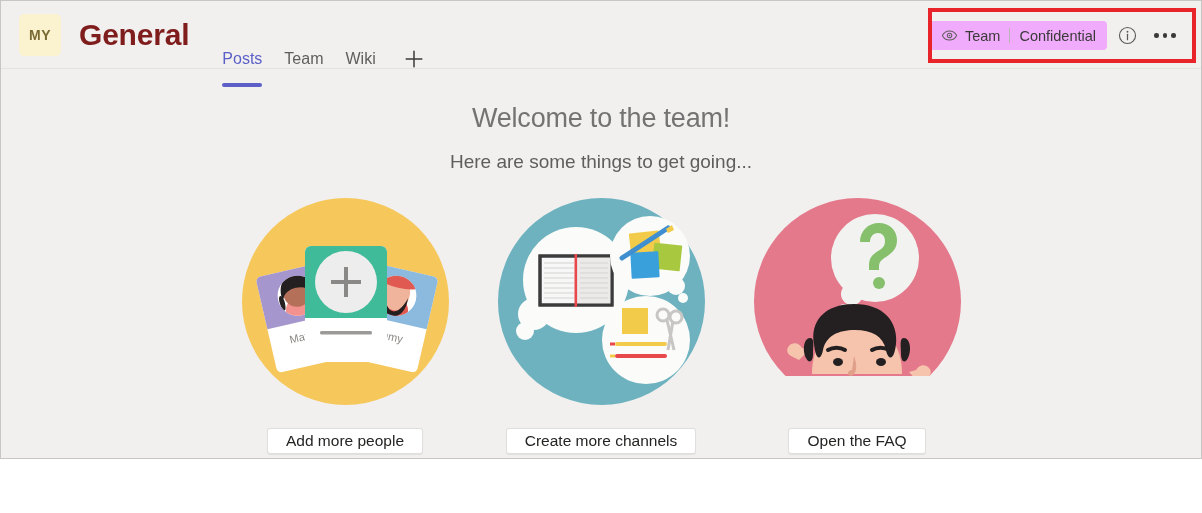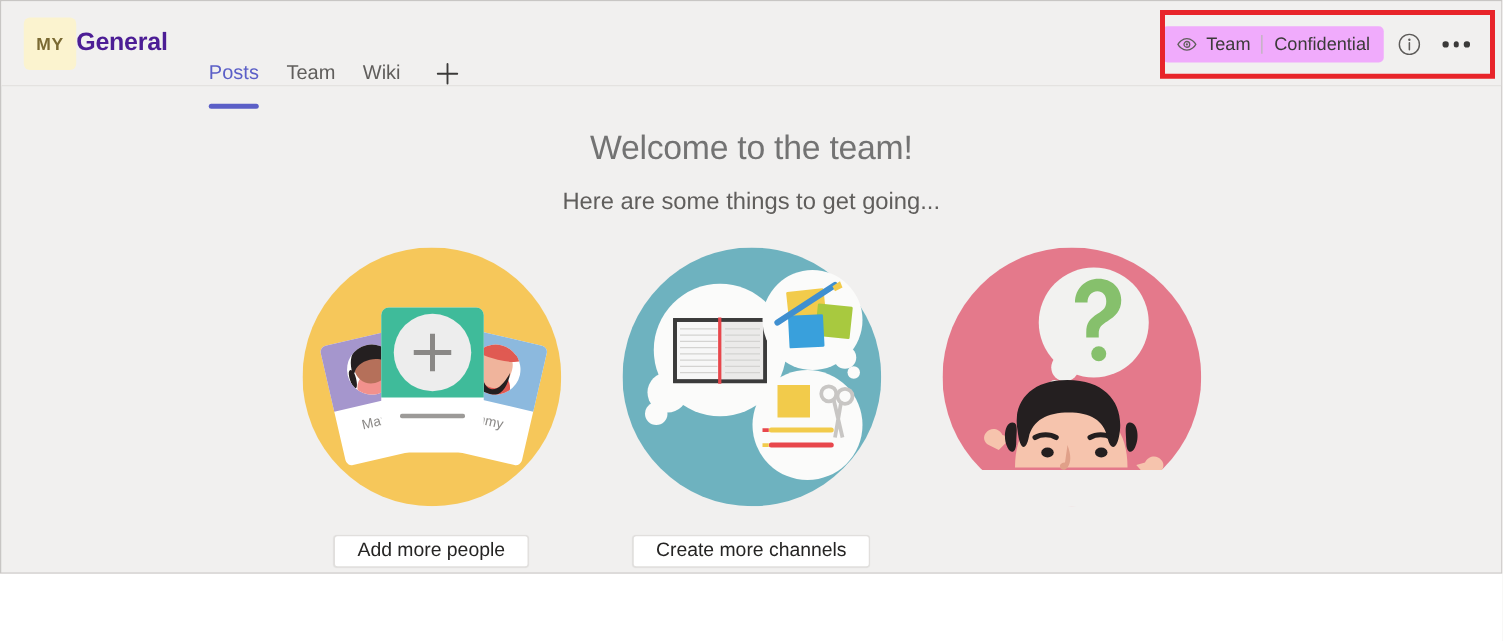--- a/index.html
+++ b/index.html
@@ -39,23 +39,24 @@
     color: #7a6a33;
     font-size: 14px;
     font-weight: 600;
     letter-spacing: .4px;
     display: flex;
     align-items: center;
     justify-content: center;
     flex: none;
   }
   .channel-title {
-    font-size: 20px;
+    margin-left: 18px;
+    font-size: 30px;
     font-weight: 700;
-    color: #4c1d95;
+    color: #7f1d1d;
     letter-spacing: -.2px;
   }
   .tabs {
     display: flex;
     align-items: center;
     margin-left: 22px;
     height: 68px;
     margin-top: 48px;
   }
   .tab {
@@ -394,17 +395,18 @@
               <path d="M118 152c5-3 12-3 17 0" stroke="#241f20" stroke-width="4" fill="none" stroke-linecap="round"></path>
               <ellipse cx="84" cy="164" rx="5" ry="4" fill="#241f20"></ellipse>
               <ellipse cx="127" cy="164" rx="5" ry="4" fill="#241f20"></ellipse>
               <path d="M100 158c3 8 3 14 0 18-2 3-6 2-6-1 0-2 2-3 4-3" fill="#e0a089"></path>
               <path d="M80 185h52c0 10-12 16-26 16s-26-6-26-16z" fill="#241f20"></path>
               <path d="M86 185h8l3 6h-8z M102 185h8l3 6h-8z M118 185h8l3 6h-8z" fill="#ffffff"></path>
             </g>
             <path d="M0 178h207v29H0z" fill="#f1f0ef"></path>
           </svg>
         </div>
+        <button class="action-btn">Open the FAQ</button>
       </div>
 
     </div>
   </div>
 </div>
 
 </body></html>

